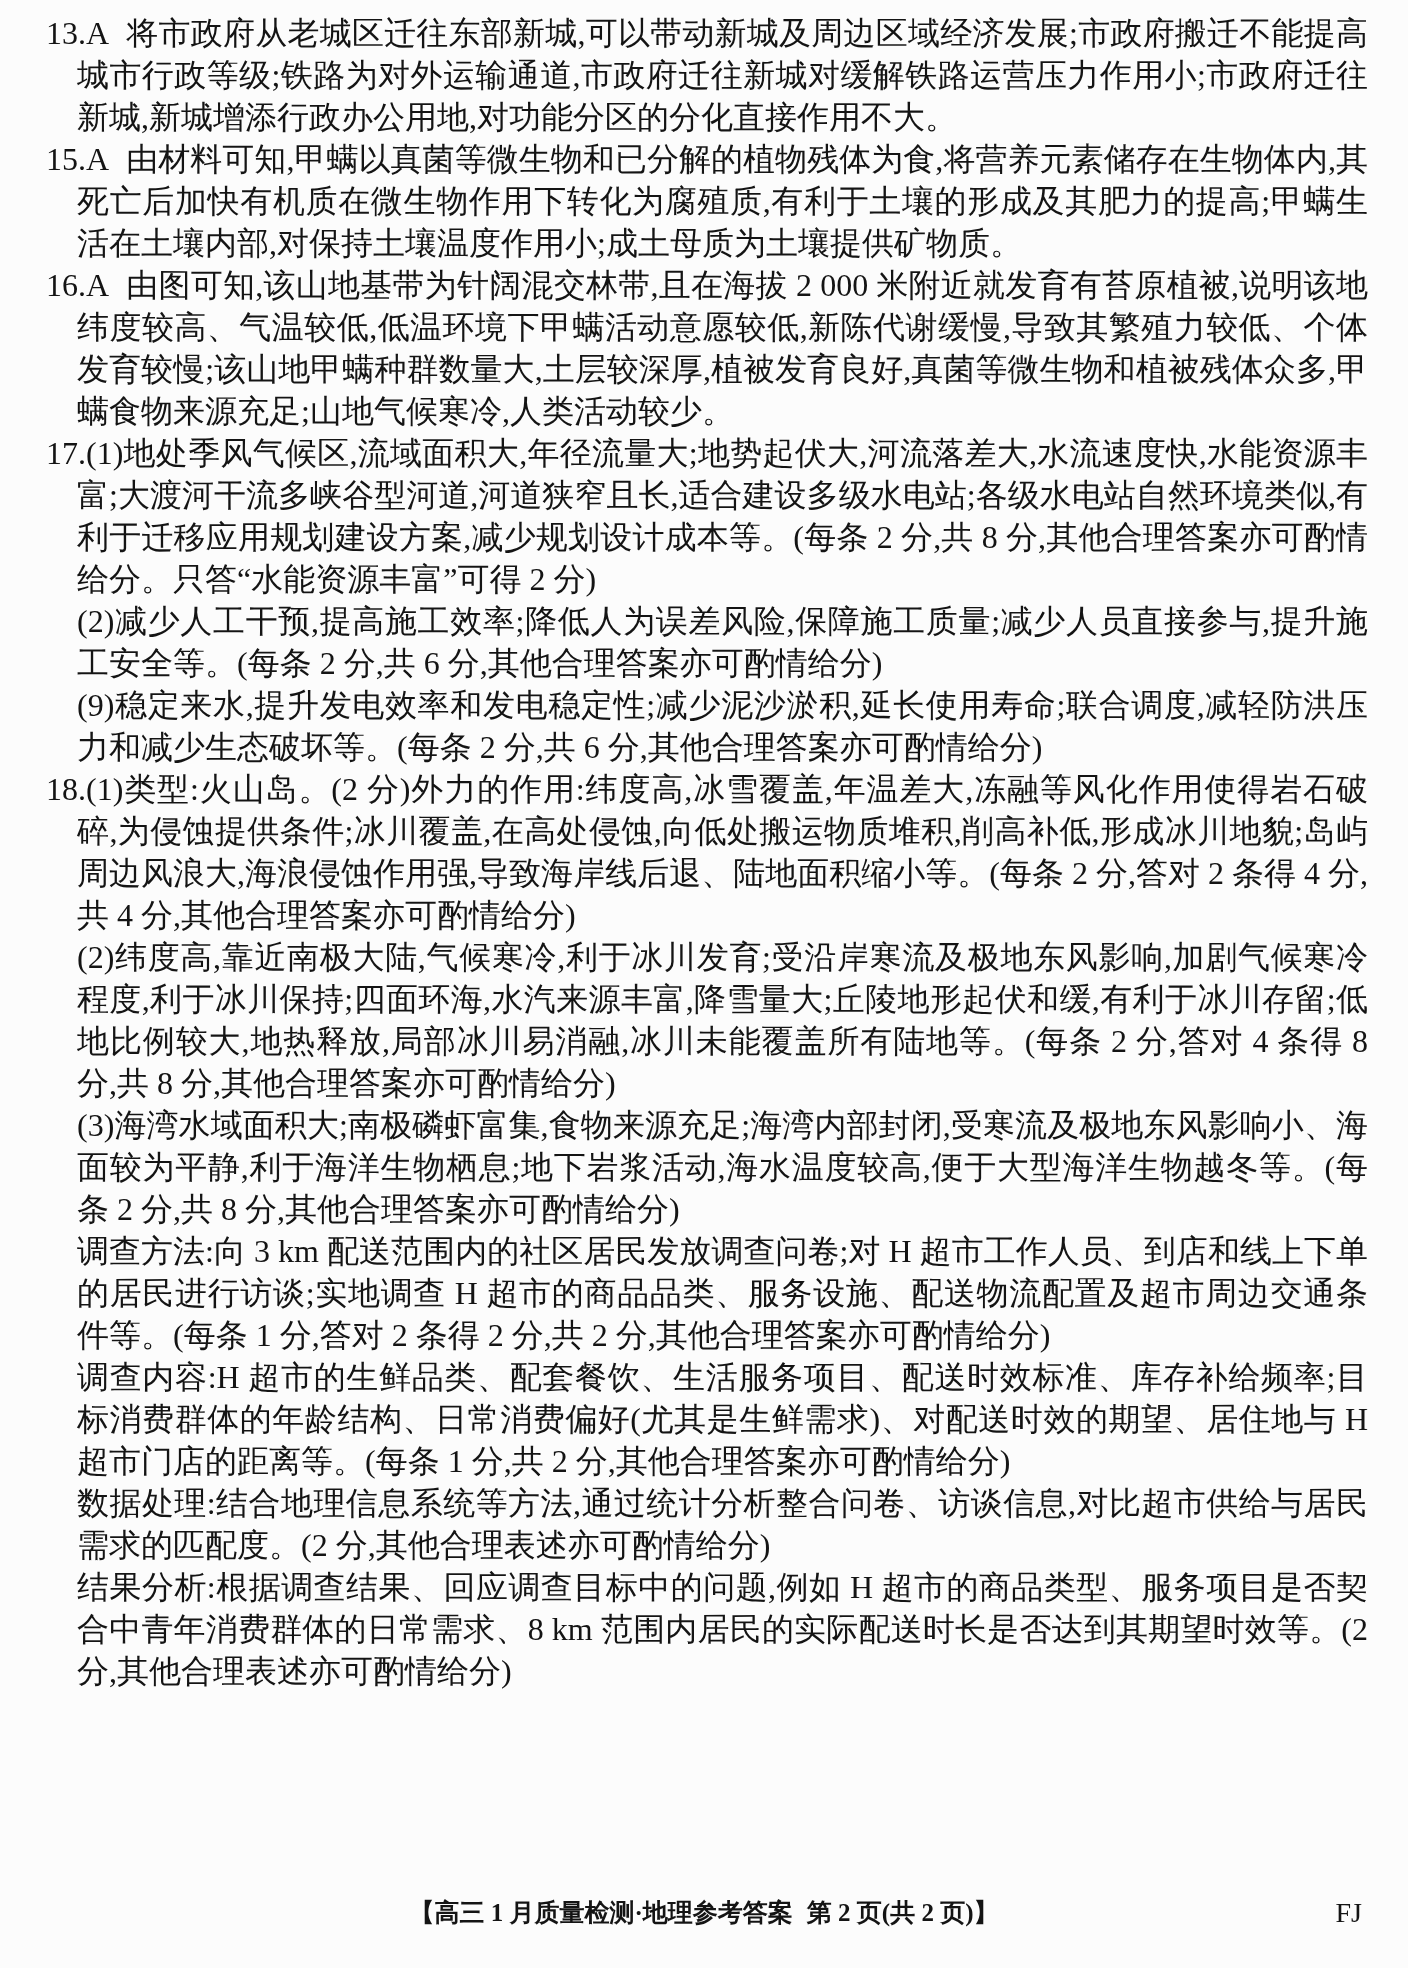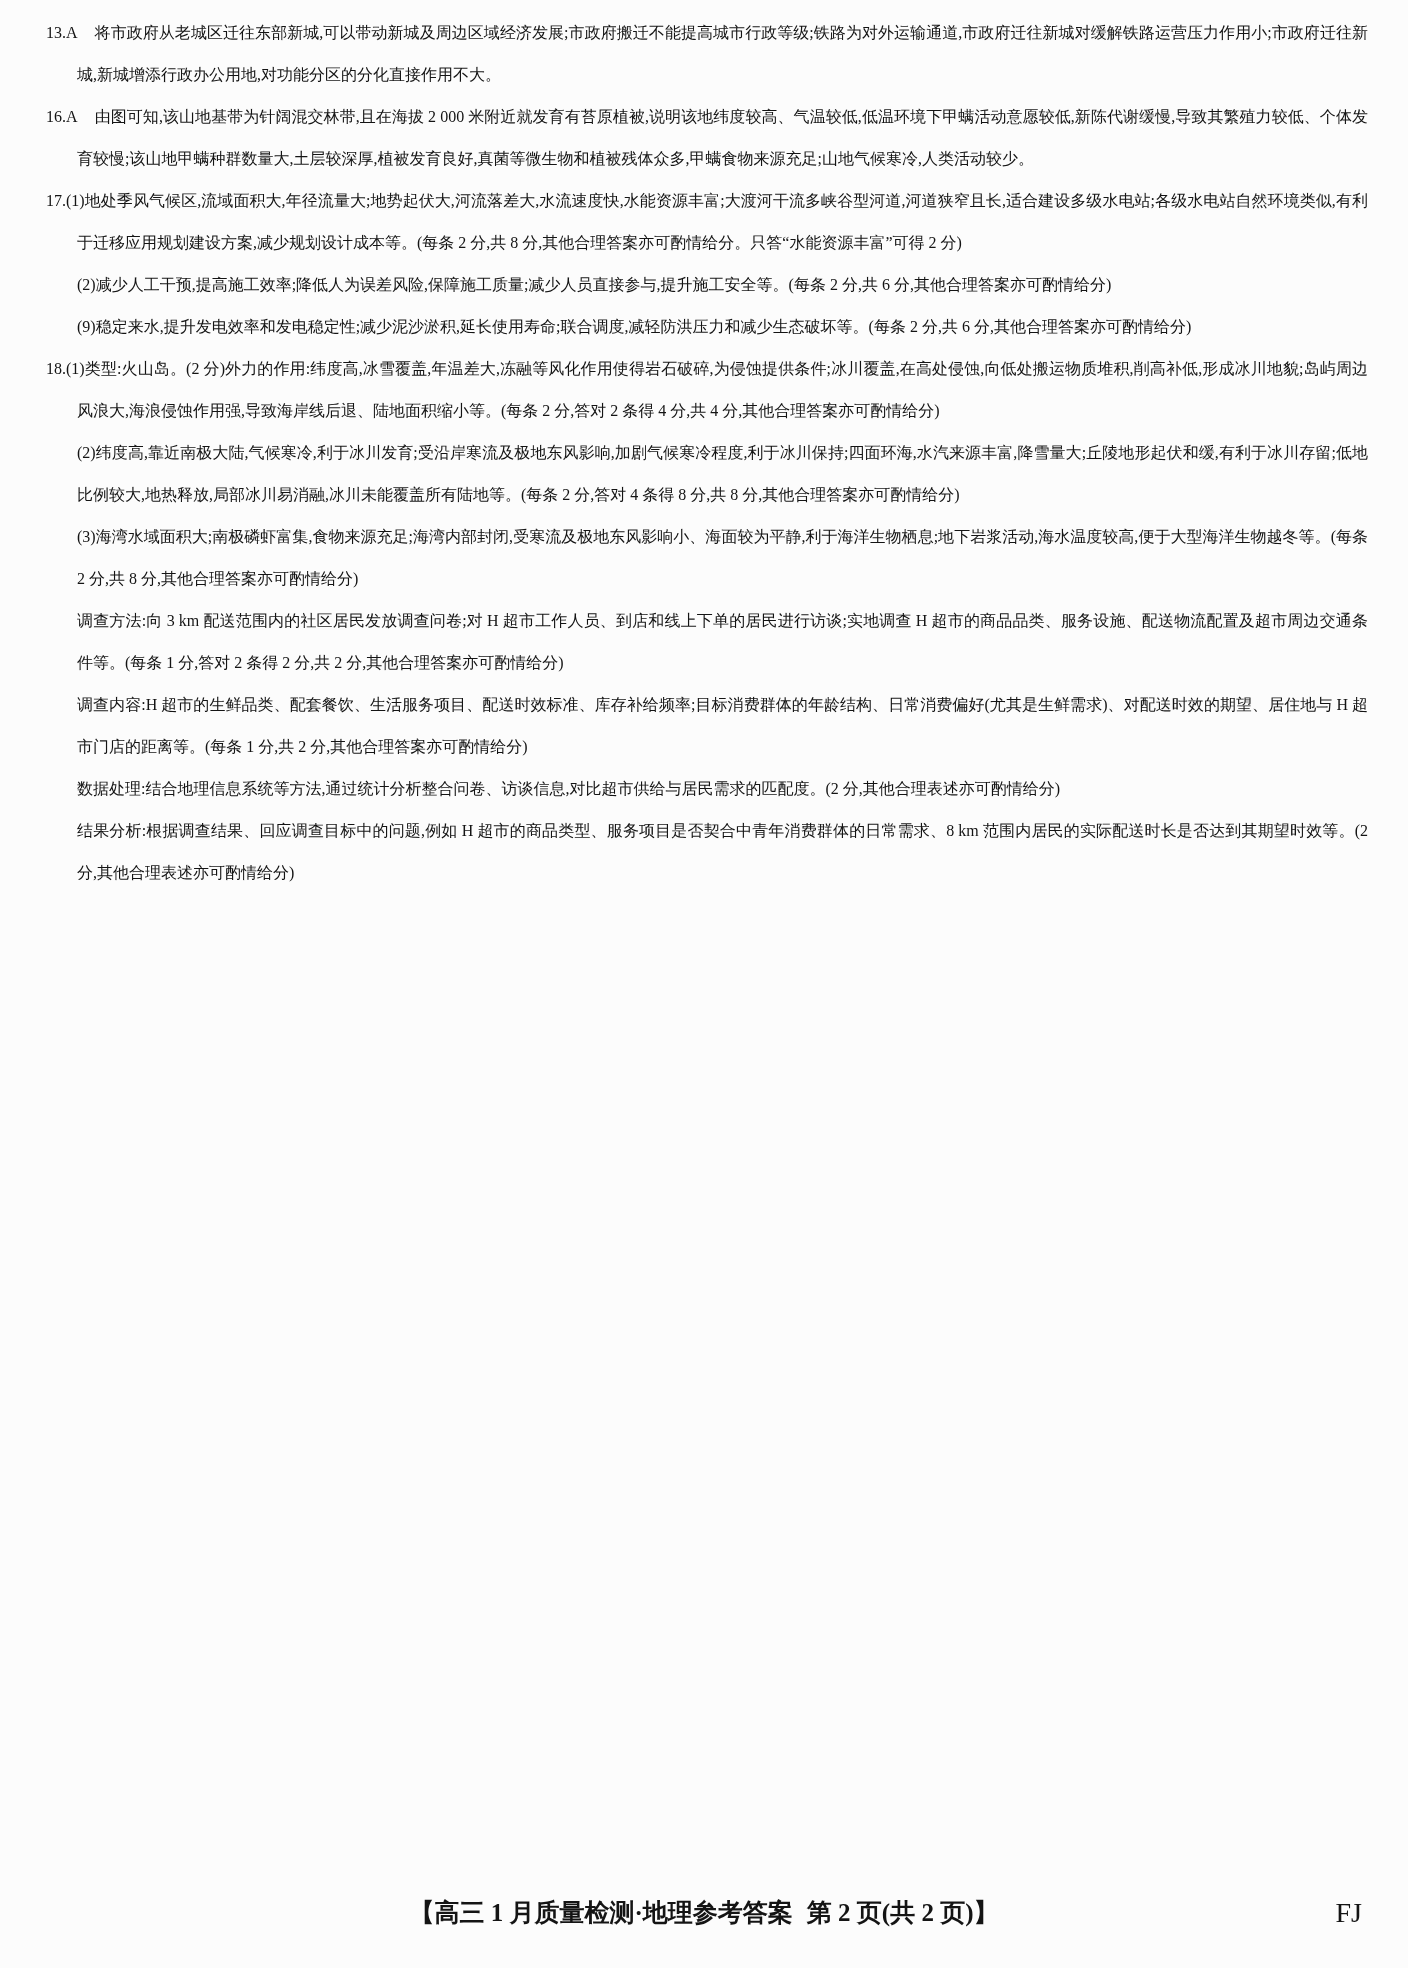--- a/index.html
+++ b/index.html
@@ -14,21 +14,21 @@
     width:1408px; height:1968px;
     background:#fcfcfc;
     overflow:hidden;
   }
   .content {
     position:absolute;
     top:12px; left:46px;
     width:1322px;
   }
   .para {
-    font-size:16px;
+    font-size:32px;
     line-height:42px;
     text-align:justify;
     text-justify:inter-ideograph;
     padding-left:31px;
     text-indent:-31px;
     word-break:break-all;
   }
   .para.sub {
     text-indent:0;
   }
@@ -55,20 +55,21 @@
     line-height:42px;
     font-weight:normal;
   }
 </style>
 </head>
 <body>
 
 <div class="page">
   <main class="content">
       <div class="para"><span class="label gap">13.A</span><span>将市政府从老城区迁往东部新城,可以带动新城及周边区域经济发展;市政府搬迁不能提高城市行政等级;铁路为对外运输通道,市政府迁往新城对缓解铁路运营压力作用小;市政府迁往新城,新城增添行政办公用地,对功能分区的分化直接作用不大。</span></div>
+      <div class="para"><span class="label gap">15.A</span><span>由材料可知,甲螨以真菌等微生物和已分解的植物残体为食,将营养元素储存在生物体内,其死亡后加快有机质在微生物作用下转化为腐殖质,有利于土壤的形成及其肥力的提高;甲螨生活在土壤内部,对保持土壤温度作用小;成土母质为土壤提供矿物质。</span></div>
       <div class="para"><span class="label gap">16.A</span><span>由图可知,该山地基带为针阔混交林带,且在海拔 2 000 米附近就发育有苔原植被,说明该地纬度较高、气温较低,低温环境下甲螨活动意愿较低,新陈代谢缓慢,导致其繁殖力较低、个体发育较慢;该山地甲螨种群数量大,土层较深厚,植被发育良好,真菌等微生物和植被残体众多,甲螨食物来源充足;山地气候寒冷,人类活动较少。</span></div>
       <div class="para"><span class="label">17.</span><span>(1)地处季风气候区,流域面积大,年径流量大;地势起伏大,河流落差大,水流速度快,水能资源丰富;大渡河干流多峡谷型河道,河道狭窄且长,适合建设多级水电站;各级水电站自然环境类似,有利于迁移应用规划建设方案,减少规划设计成本等。(每条 2 分,共 8 分,其他合理答案亦可酌情给分。只答“水能资源丰富”可得 2 分)</span></div>
       <div class="para sub"><span>(2)减少人工干预,提高施工效率;降低人为误差风险,保障施工质量;减少人员直接参与,提升施工安全等。(每条 2 分,共 6 分,其他合理答案亦可酌情给分)</span></div>
       <div class="para sub"><span>(9)稳定来水,提升发电效率和发电稳定性;减少泥沙淤积,延长使用寿命;联合调度,减轻防洪压力和减少生态破坏等。(每条 2 分,共 6 分,其他合理答案亦可酌情给分)</span></div>
       <div class="para"><span class="label">18.</span><span>(1)类型:火山岛。(2 分)外力的作用:纬度高,冰雪覆盖,年温差大,冻融等风化作用使得岩石破碎,为侵蚀提供条件;冰川覆盖,在高处侵蚀,向低处搬运物质堆积,削高补低,形成冰川地貌;岛屿周边风浪大,海浪侵蚀作用强,导致海岸线后退、陆地面积缩小等。(每条 2 分,答对 2 条得 4 分,共 4 分,其他合理答案亦可酌情给分)</span></div>
       <div class="para sub"><span>(2)纬度高,靠近南极大陆,气候寒冷,利于冰川发育;受沿岸寒流及极地东风影响,加剧气候寒冷程度,利于冰川保持;四面环海,水汽来源丰富,降雪量大;丘陵地形起伏和缓,有利于冰川存留;低地比例较大,地热释放,局部冰川易消融,冰川未能覆盖所有陆地等。(每条 2 分,答对 4 条得 8 分,共 8 分,其他合理答案亦可酌情给分)</span></div>
       <div class="para sub"><span>(3)海湾水域面积大;南极磷虾富集,食物来源充足;海湾内部封闭,受寒流及极地东风影响小、海面较为平静,利于海洋生物栖息;地下岩浆活动,海水温度较高,便于大型海洋生物越冬等。(每条 2 分,共 8 分,其他合理答案亦可酌情给分)</span></div>
       <div class="para sub"><span>调查方法:向 3 km 配送范围内的社区居民发放调查问卷;对 H 超市工作人员、到店和线上下单的居民进行访谈;实地调查 H 超市的商品品类、服务设施、配送物流配置及超市周边交通条件等。(每条 1 分,答对 2 条得 2 分,共 2 分,其他合理答案亦可酌情给分)</span></div>
       <div class="para sub"><span>调查内容:H 超市的生鲜品类、配套餐饮、生活服务项目、配送时效标准、库存补给频率;目标消费群体的年龄结构、日常消费偏好(尤其是生鲜需求)、对配送时效的期望、居住地与 H 超市门店的距离等。(每条 1 分,共 2 分,其他合理答案亦可酌情给分)</span></div>
       <div class="para sub"><span>数据处理:结合地理信息系统等方法,通过统计分析整合问卷、访谈信息,对比超市供给与居民需求的匹配度。(2 分,其他合理表述亦可酌情给分)</span></div>

